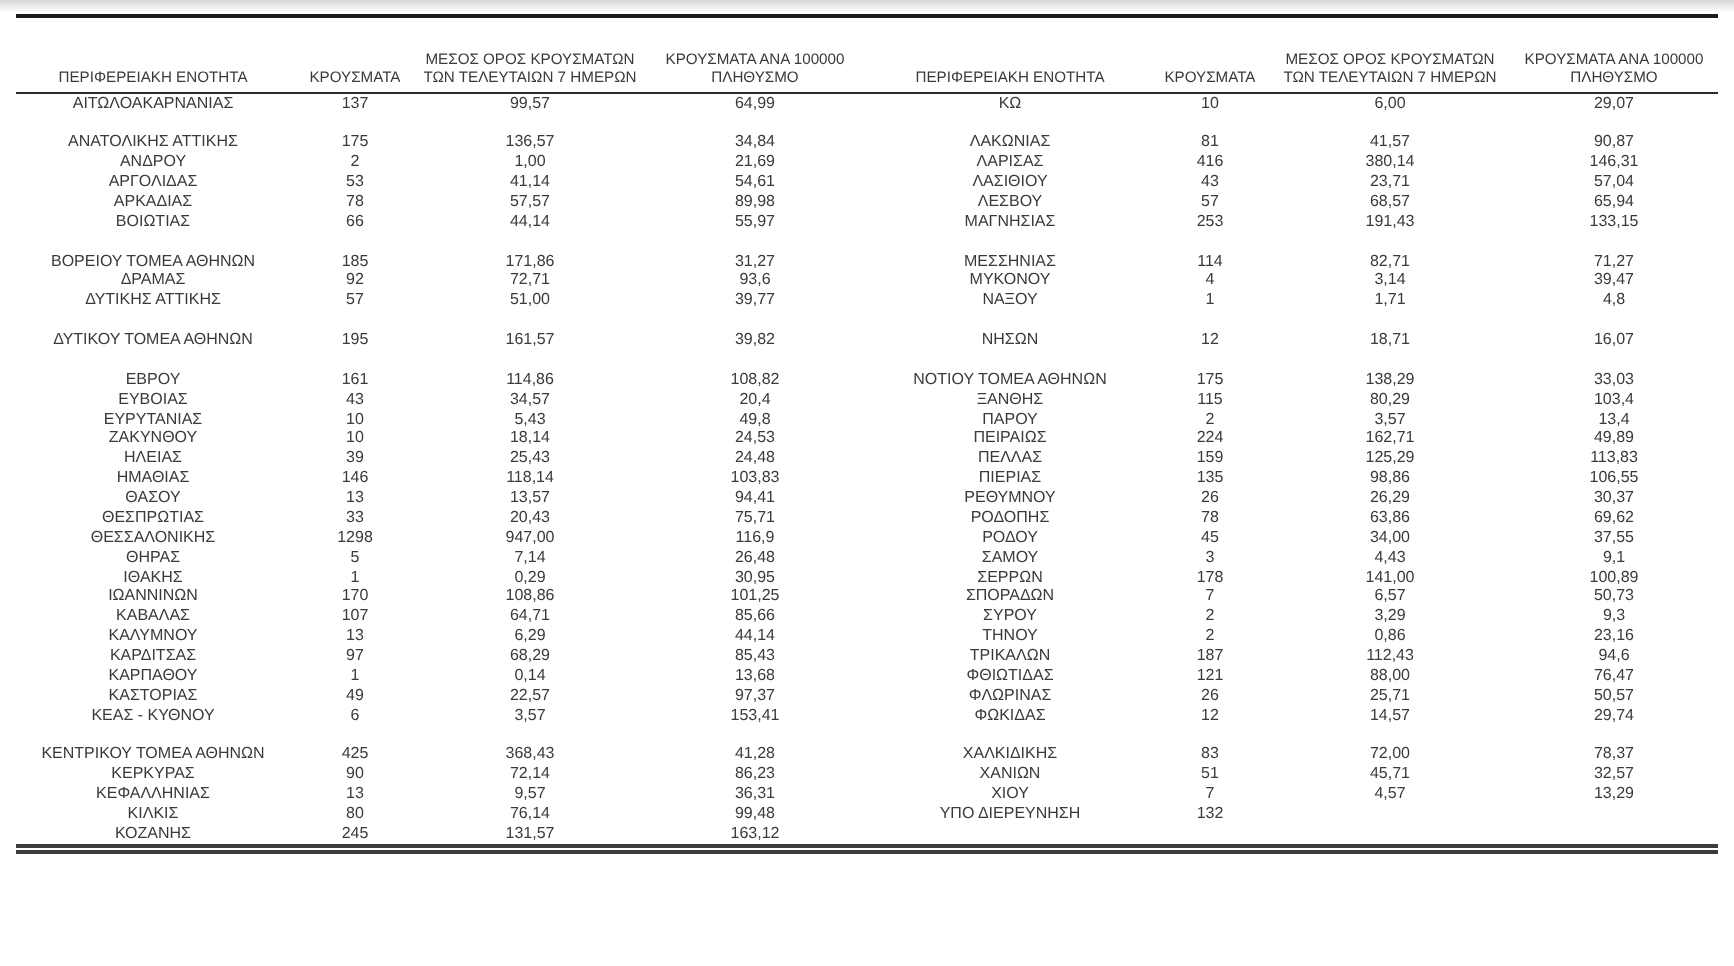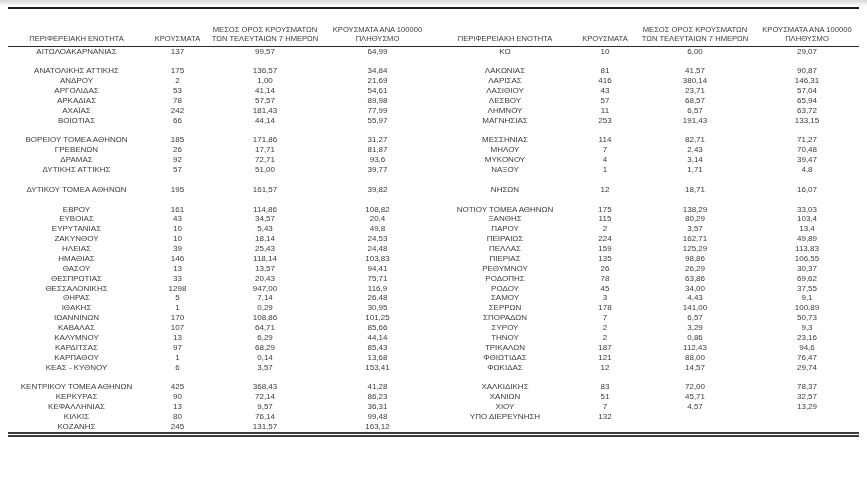--- a/index.html
+++ b/index.html
@@ -158,30 +158,20 @@
           <td>ΑΡΚΑΔΙΑΣ</td>
           <td>78</td>
           <td>57,57</td>
           <td>89,98</td>
           <td>ΛΕΣΒΟΥ</td>
           <td>57</td>
           <td>68,57</td>
           <td>65,94</td>
         </tr>
         <tr>
-          <td>ΑΧΑΪΑΣ</td>
-          <td>242</td>
-          <td>181,43</td>
-          <td>77,99</td>
-          <td>ΛΗΜΝΟΥ</td>
-          <td>11</td>
-          <td>6,57</td>
-          <td>63,72</td>
-        </tr>
-        <tr>
           <td>ΒΟΙΩΤΙΑΣ</td>
           <td>66</td>
           <td>44,14</td>
           <td>55,97</td>
           <td>ΜΑΓΝΗΣΙΑΣ</td>
           <td>253</td>
           <td>191,43</td>
           <td>133,15</td>
         </tr>
         <tr>
@@ -198,30 +188,20 @@
           <td>ΒΟΡΕΙΟΥ ΤΟΜΕΑ ΑΘΗΝΩΝ</td>
           <td>185</td>
           <td>171,86</td>
           <td>31,27</td>
           <td>ΜΕΣΣΗΝΙΑΣ</td>
           <td>114</td>
           <td>82,71</td>
           <td>71,27</td>
         </tr>
         <tr>
-          <td>ΓΡΕΒΕΝΩΝ</td>
-          <td>26</td>
-          <td>17,71</td>
-          <td>81,87</td>
-          <td>ΜΗΛΟΥ</td>
-          <td>7</td>
-          <td>2,43</td>
-          <td>70,48</td>
-        </tr>
-        <tr>
           <td>ΔΡΑΜΑΣ</td>
           <td>92</td>
           <td>72,71</td>
           <td>93,6</td>
           <td>ΜΥΚΟΝΟΥ</td>
           <td>4</td>
           <td>3,14</td>
           <td>39,47</td>
         </tr>
         <tr>
@@ -418,20 +398,30 @@
           <td>ΚΑΡΠΑΘΟΥ</td>
           <td>1</td>
           <td>0,14</td>
           <td>13,68</td>
           <td>ΦΘΙΩΤΙΔΑΣ</td>
           <td>121</td>
           <td>88,00</td>
           <td>76,47</td>
         </tr>
         <tr>
+          <td>ΚΑΣΤΟΡΙΑΣ</td>
+          <td>49</td>
+          <td>22,57</td>
+          <td>97,37</td>
+          <td>ΦΛΩΡΙΝΑΣ</td>
+          <td>26</td>
+          <td>25,71</td>
+          <td>50,57</td>
+        </tr>
+        <tr>
           <td>ΚΕΑΣ - ΚΥΘΝΟΥ</td>
           <td>6</td>
           <td>3,57</td>
           <td>153,41</td>
           <td>ΦΩΚΙΔΑΣ</td>
           <td>12</td>
           <td>14,57</td>
           <td>29,74</td>
         </tr>
         <tr>

